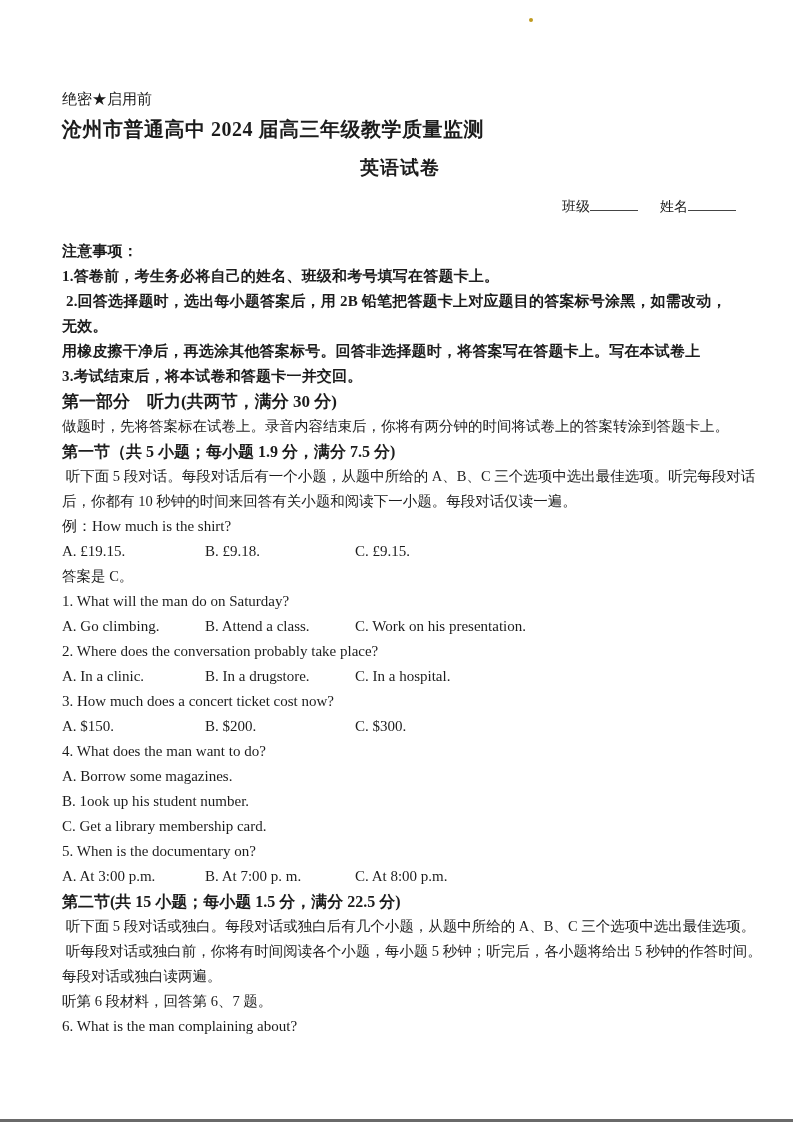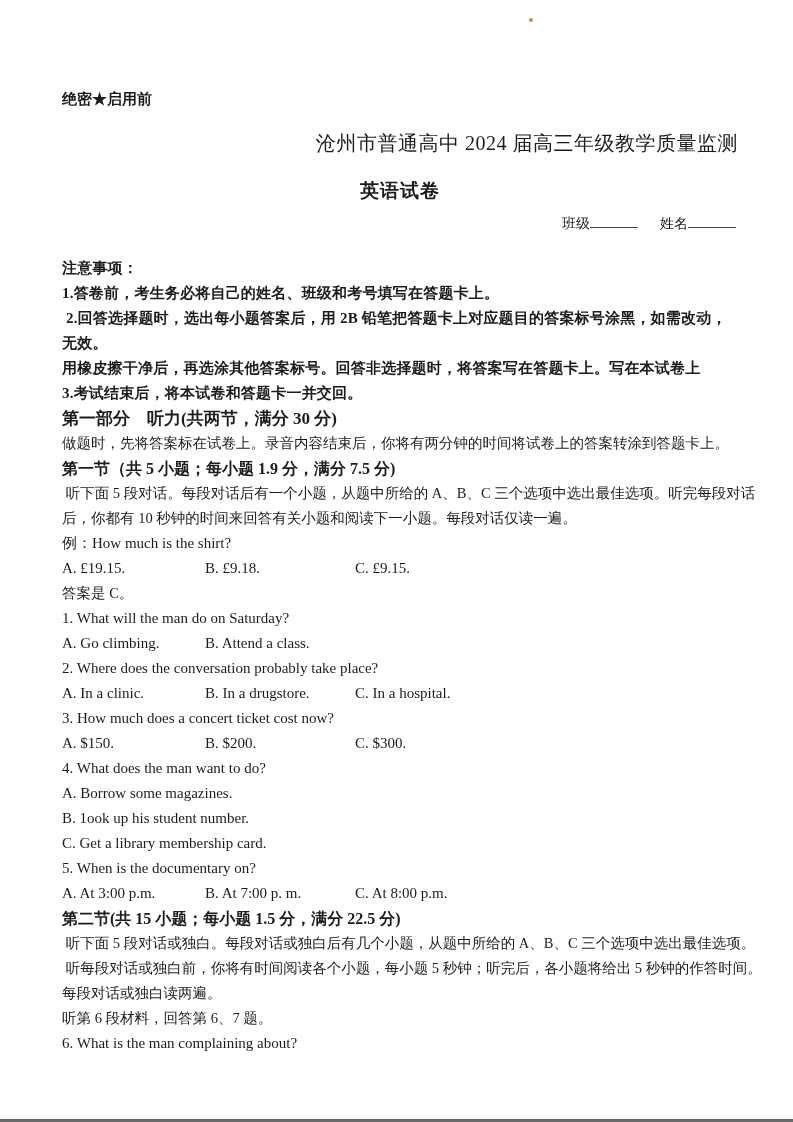--- a/index.html
+++ b/index.html
@@ -25,43 +25,43 @@
     left: 62px; top: 86px;
     width: 676px;
   }
   .line {
     line-height: 25px;
     height: 25px;
     white-space: pre;
     font-size: 14.5px;
   }
   .cn-bold { font-weight: bold; font-size: 15px; letter-spacing: 0.2px; }
-  .security { font-weight: bold; font-size: 15px; height: 27px; line-height: 27px; }
+  .security { font-weight: normal; font-size: 15px; height: 27px; line-height: 27px; }
   .exam-title {
-    text-align: right;
-    font-weight: normal;
+    text-align: left;
+    font-weight: bold;
     font-size: 20px;
     line-height: 28px;
     height: 28px;
-    margin-top: 16px;
+    margin-top: 2px;
     letter-spacing: 0.5px;
     white-space: pre;
   }
   .paper-title {
     text-align: center;
     font-weight: bold;
     font-size: 19px;
     line-height: 26px;
     height: 26px;
-    margin-top: 21px;
+    margin-top: 12px;
     letter-spacing: 1px;
     white-space: pre;
   }
   .id-row {
-    margin-top: 9px;
+    margin-top: 15px;
     height: 22px;
     line-height: 22px;
     text-align: right;
     font-size: 14px;
     padding-right: 2px;
     white-space: pre;
   }
   .blank {
     display: inline-block;
     width: 48px;
@@ -139,20 +139,21 @@
         <span class="opt col-a">A. £19.15.</span>
         <span class="opt col-b">B. £9.18.</span>
         <span class="opt col-c">C. £9.15.</span>
       </div>
       <div class="line">答案是 C。</div>
 
       <div class="line en">1. What will the man do on Saturday?</div>
       <div class="line opts">
         <span class="opt col-a">A. Go climbing.</span>
         <span class="opt col-b">B. Attend a class.</span>
+        <span class="opt col-c">C. Work on his presentation.</span>
       </div>
 
       <div class="line en">2. Where does the conversation probably take place?</div>
       <div class="line opts">
         <span class="opt col-a">A. In a clinic.</span>
         <span class="opt col-b">B. In a drugstore.</span>
         <span class="opt col-c">C. In a hospital.</span>
       </div>
 
       <div class="line en">3. How much does a concert ticket cost now?</div>

